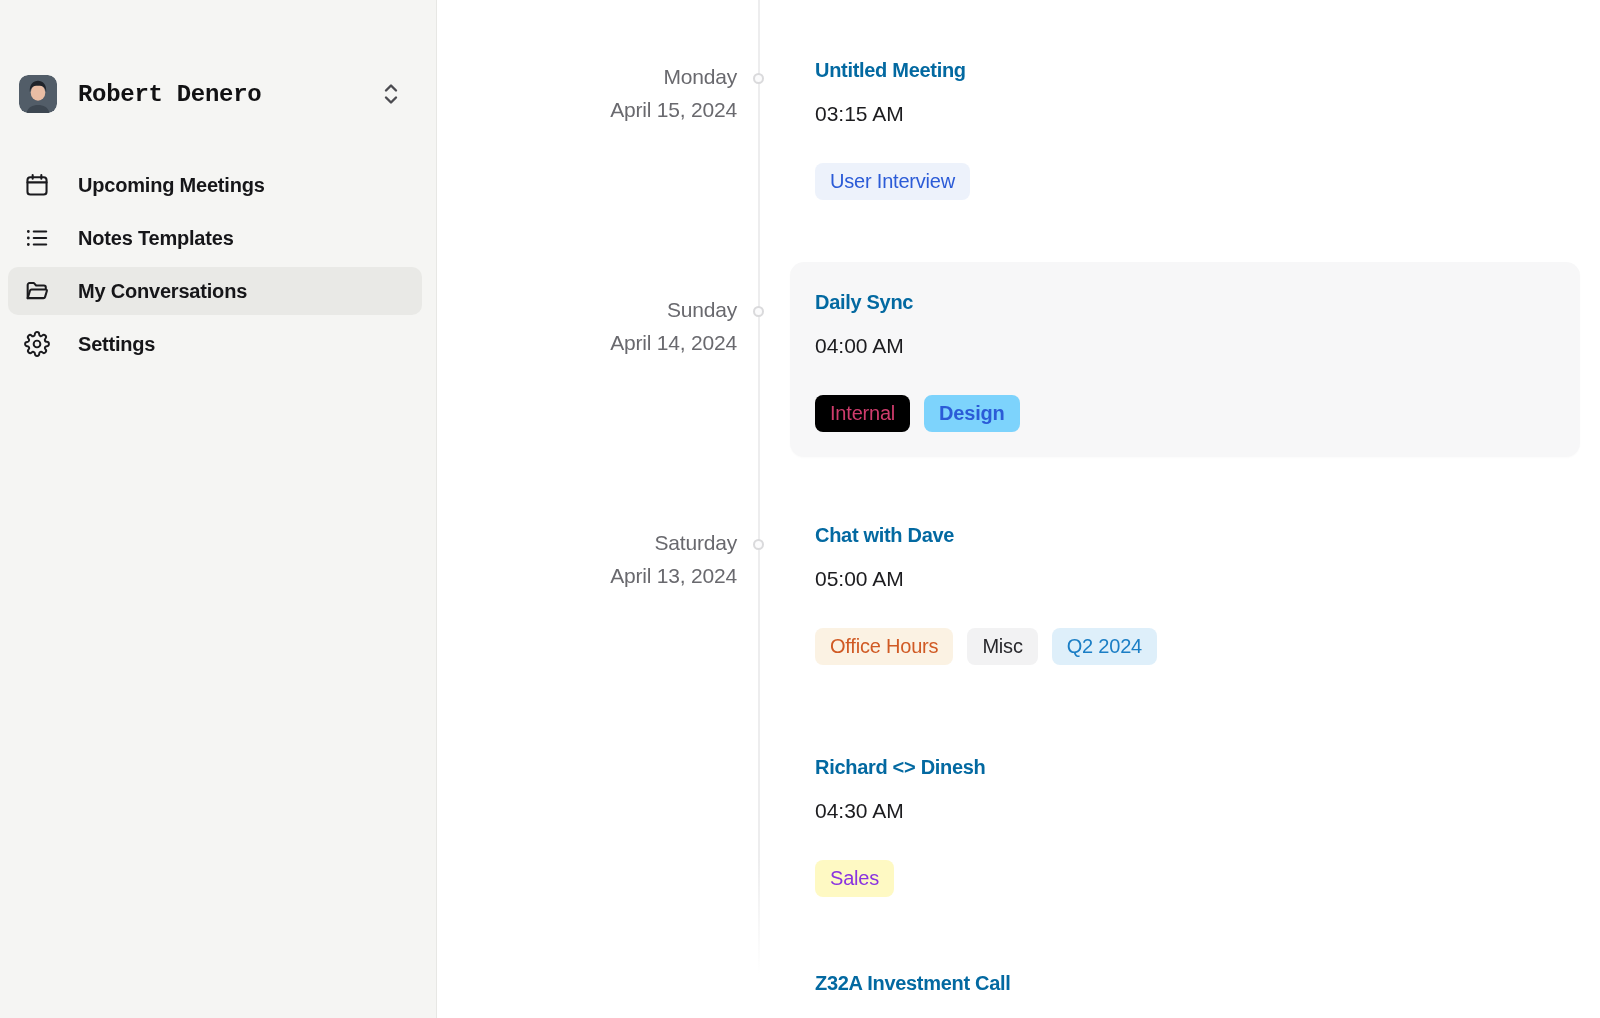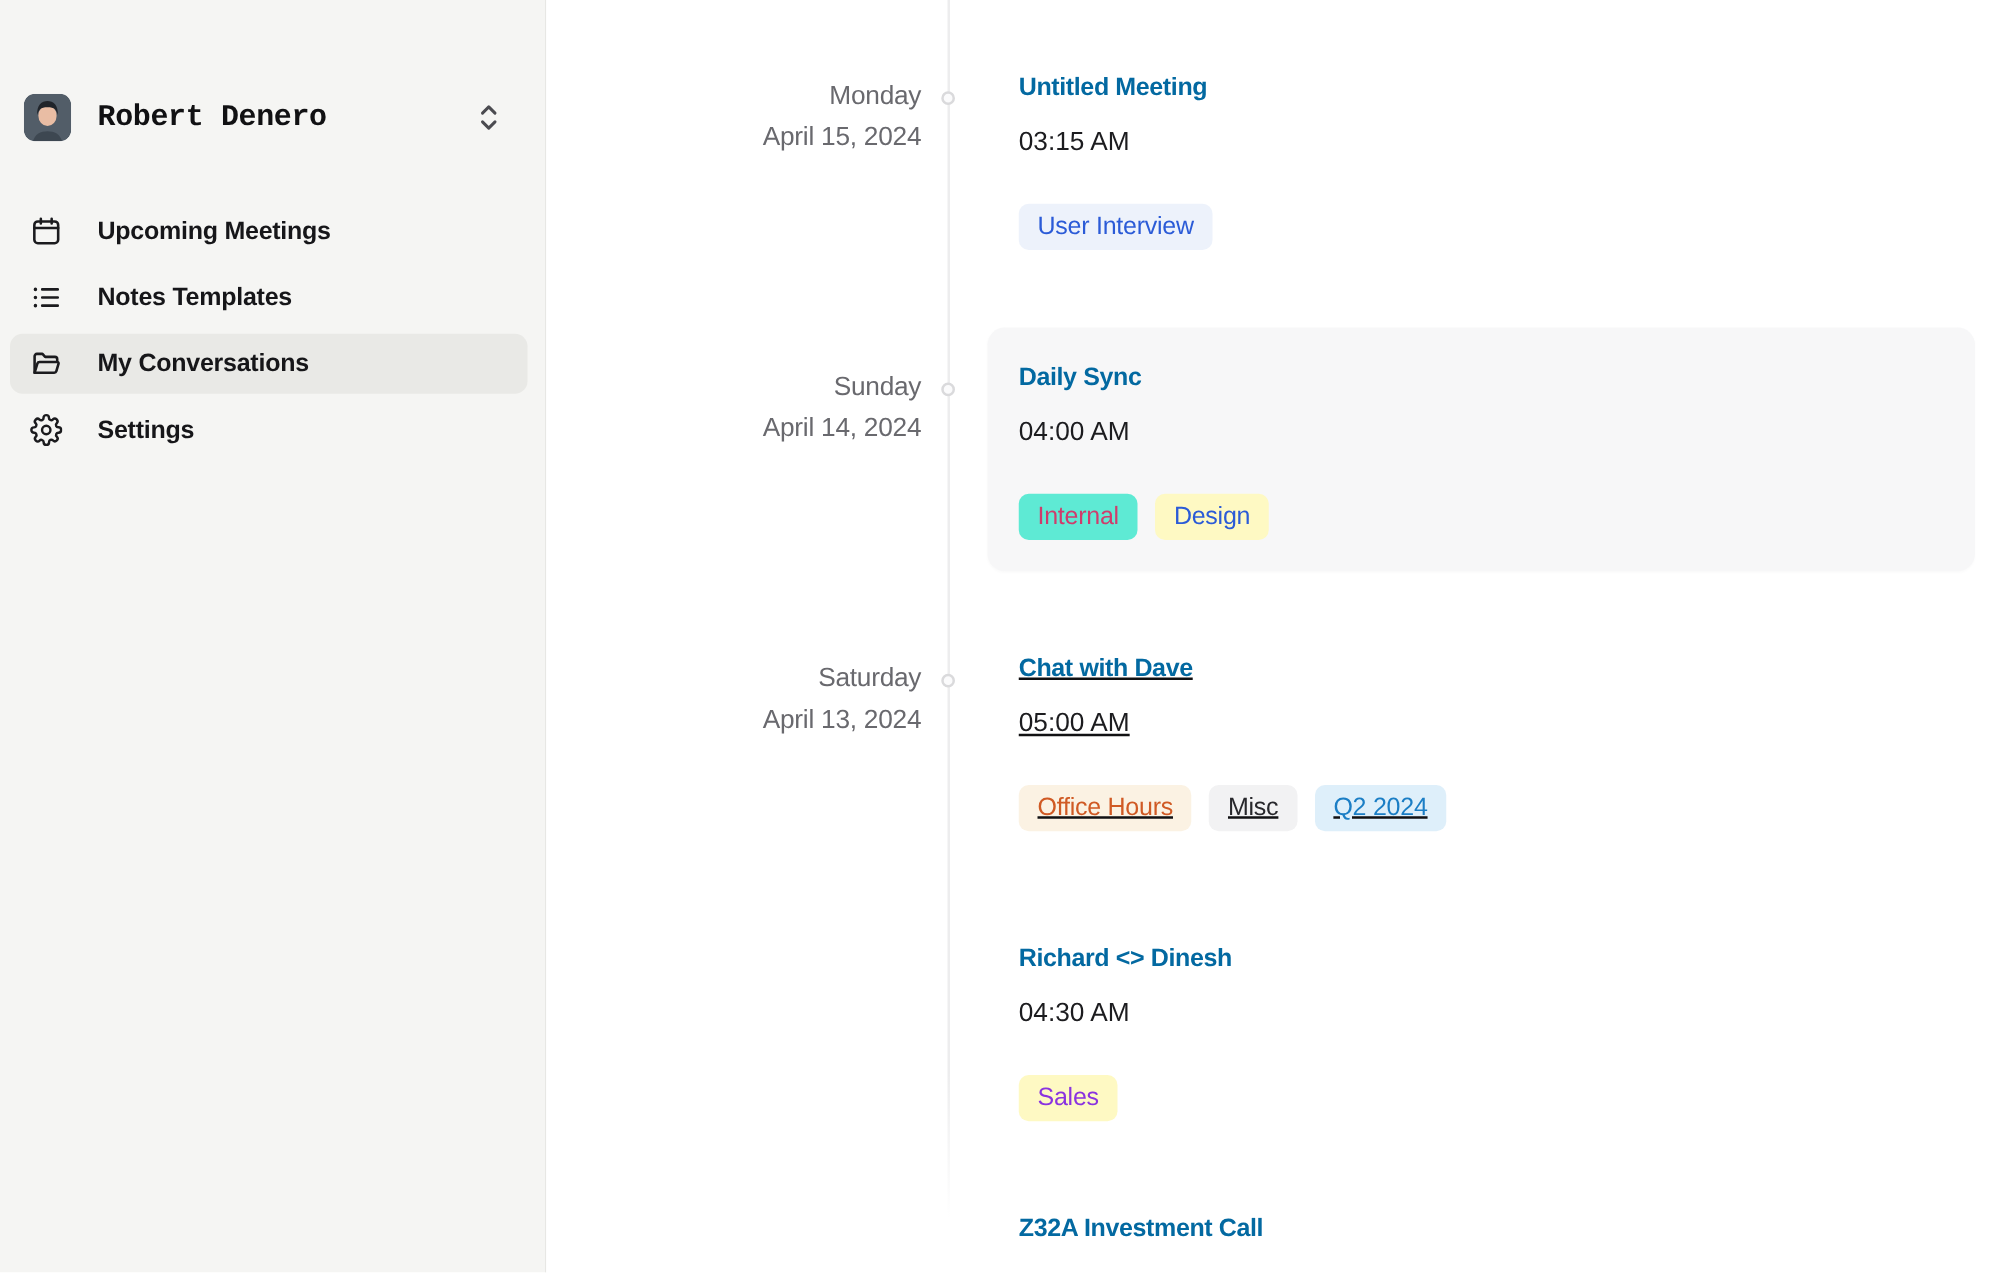--- a/index.html
+++ b/index.html
@@ -136,30 +136,30 @@
       </div>
       <div class="date-label" style="top: 293px;">
         <div>Sunday</div>
         <div>April 14, 2024</div>
       </div>
       <div class="timeline-dot" style="top: 306px;"></div>
       <div class="meeting highlighted" style="top: 262px;">
         <div class="meeting-title">Daily Sync</div>
         <div class="meeting-time">04:00 AM</div>
         <div class="tags-row">
-          <span class="tag" style="color: rgb(207, 60, 108); background: #5eead4;">Internal</span>
-          <span class="tag" style="color: rgb(43, 91, 215); background: #fef9c3;">Design</span>
+          <span class="tag" style="color: rgb(207, 60, 108); background: #000000;">Internal</span>
+          <span class="tag" style="color: rgb(43, 91, 215); background: #7dd3fc; font-weight: bold;">Design</span>
         </div>
       </div>
       <div class="date-label" style="top: 526px;">
         <div>Saturday</div>
         <div>April 13, 2024</div>
       </div>
       <div class="timeline-dot" style="top: 539px;"></div>
-      <div class="meeting" style="top: 520px; text-decoration: underline;">
+      <div class="meeting" style="top: 520px;">
         <div class="meeting-title">Chat with Dave</div>
         <div class="meeting-time">05:00 AM</div>
         <div class="tags-row">
           <span class="tag" style="color: rgb(208, 90, 36); background: rgb(251, 242, 227);">Office Hours</span>
           <span class="tag" style="color: rgb(40, 40, 44); background: rgb(242, 242, 243);">Misc</span>
           <span class="tag" style="color: rgb(27, 126, 197); background: rgb(222, 239, 250); text-align: right;">Q2 2024</span>
         </div>
       </div>
       <div class="meeting" style="top: 752px;">
         <div class="meeting-title">Richard &lt;&gt; Dinesh</div>

